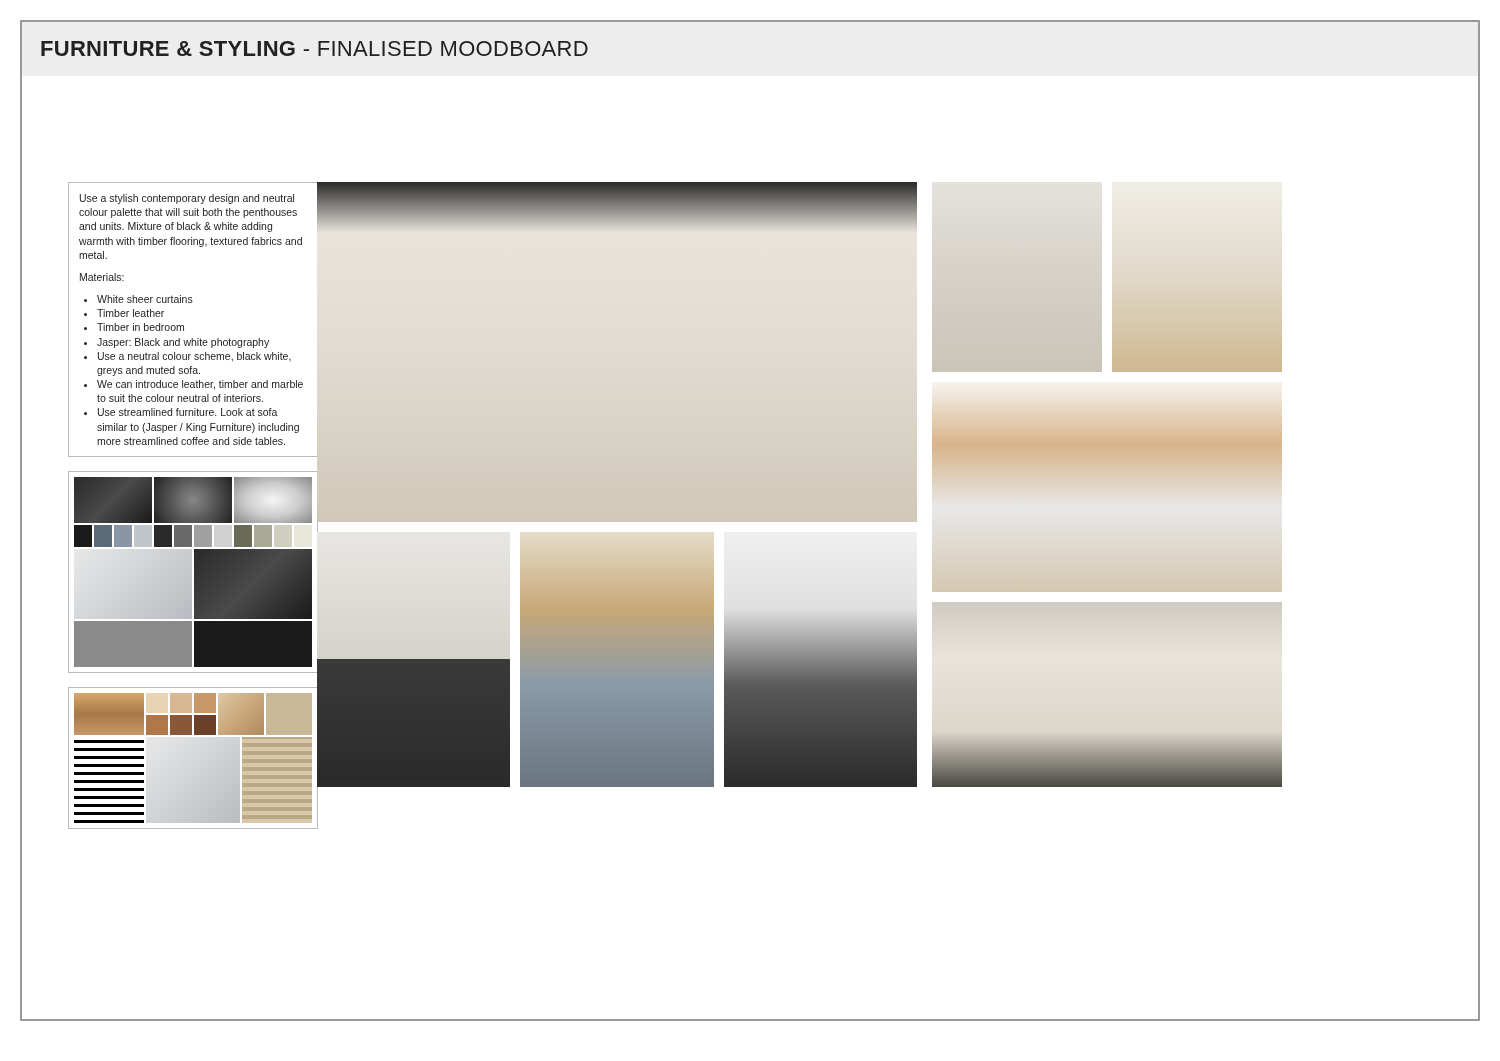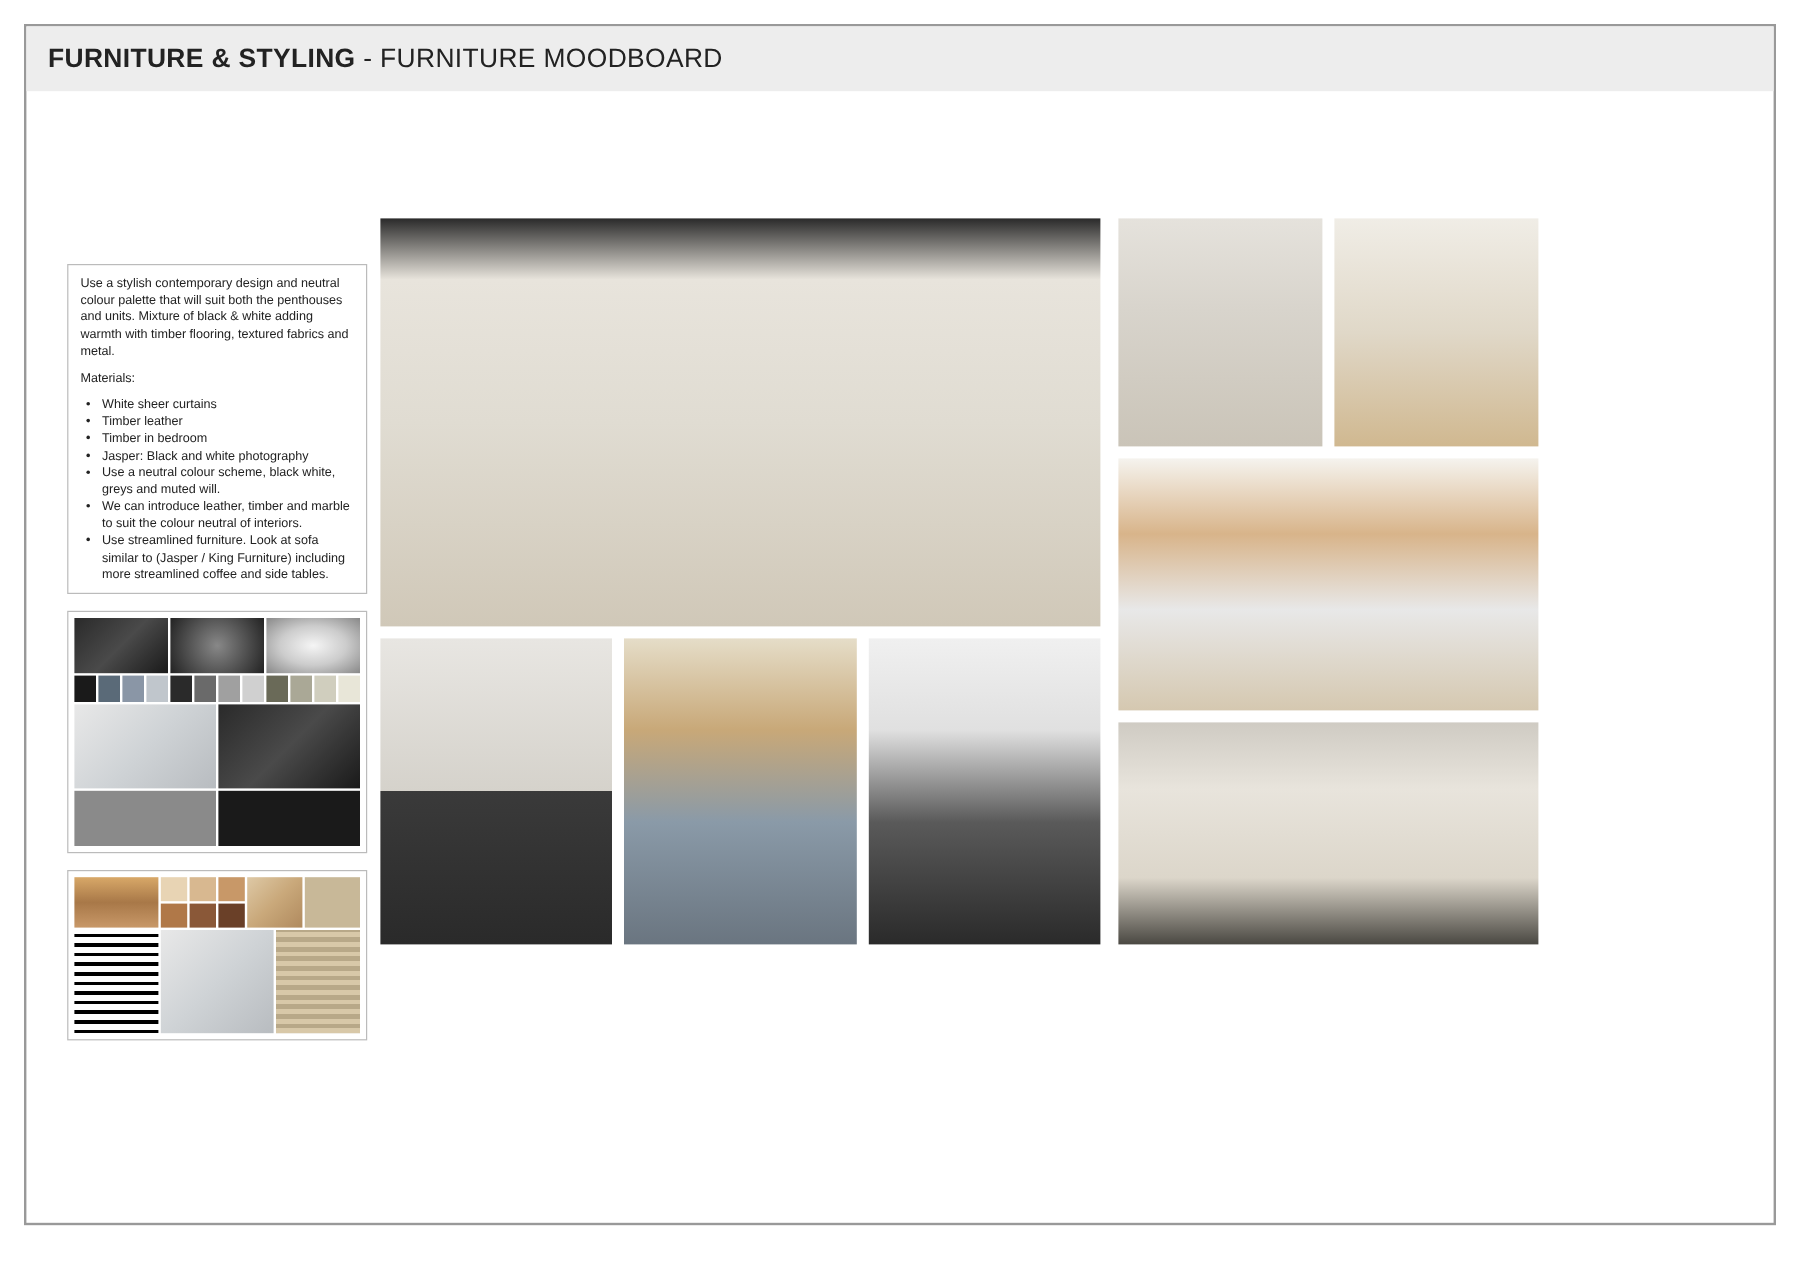--- a/index.html
+++ b/index.html
@@ -26,23 +26,22 @@
   .title-bar .bold { font-weight: 700; }
   .title-bar .light { font-weight: 400; }
   .content {
     position: absolute;
     top: 160px; left: 30px; right: 30px; bottom: 160px;
   }
 
   
   .col-left {
     position: absolute;
-    left: 4px; top: 0;
+    left: 16px; top: 0;
     width: 250px;
-    margin-top: 38px;
   }
   .col-mid {
     position: absolute;
     left: 265px; top: 0;
     width: 600px;
   }
   .col-right {
     position: absolute;
     left: 880px; top: 0;
     width: 350px;
@@ -139,36 +138,36 @@
   }
   .span3 { grid-column: span 3; }
   .span2 { grid-column: span 2; }
   .row4 { grid-row: span 4; }
 </style>
 </head>
 <body>
 
 <div class="page-frame">
   <div class="title-bar">
-    <span class="bold">FURNITURE &amp; STYLING</span><span class="light"> - </span><span class="light">FURNITURE MOODBOARD</span>
+    <span class="bold">FURNITURE &amp; STYLING</span><span class="light"> - </span><span class="light">FINALISED MOODBOARD</span>
   </div>
 
   <div class="content">
 
     <div class="col-left">
 
       <div class="desc-box">
         <p>Use a stylish contemporary design and neutral colour palette that will suit both the penthouses and units. Mixture of black &amp; white adding warmth with timber flooring, textured fabrics and metal.</p>
         <p>Materials:</p>
         <ul>
           <li>White sheer curtains</li>
           <li>Timber leather</li>
           <li>Timber in bedroom</li>
           <li>Jasper: Black and white photography</li>
-          <li>Use a neutral colour scheme, black white, greys and muted will.</li>
+          <li>Use a neutral colour scheme, black white, greys and muted sofa.</li>
           <li>We can introduce leather, timber and marble to suit the colour neutral of interiors.</li>
           <li>Use streamlined furniture.   Look at sofa similar to (Jasper / King Furniture)  including more streamlined coffee and side tables.</li>
         </ul>
       </div>
 
       <div class="palette palette-1">
         <div class="palette-grid">
           <span class="sw span4 med ph-dark" title="dark-abstract"></span>
           <span class="sw span4 med ph-dark" style="background:radial-gradient(circle,#888,#222);" title="water-ripple"></span>
           <span class="sw span4 med" style="background:radial-gradient(ellipse,#f5f5f5,#ccc,#888);" title="feather-bw"></span>

